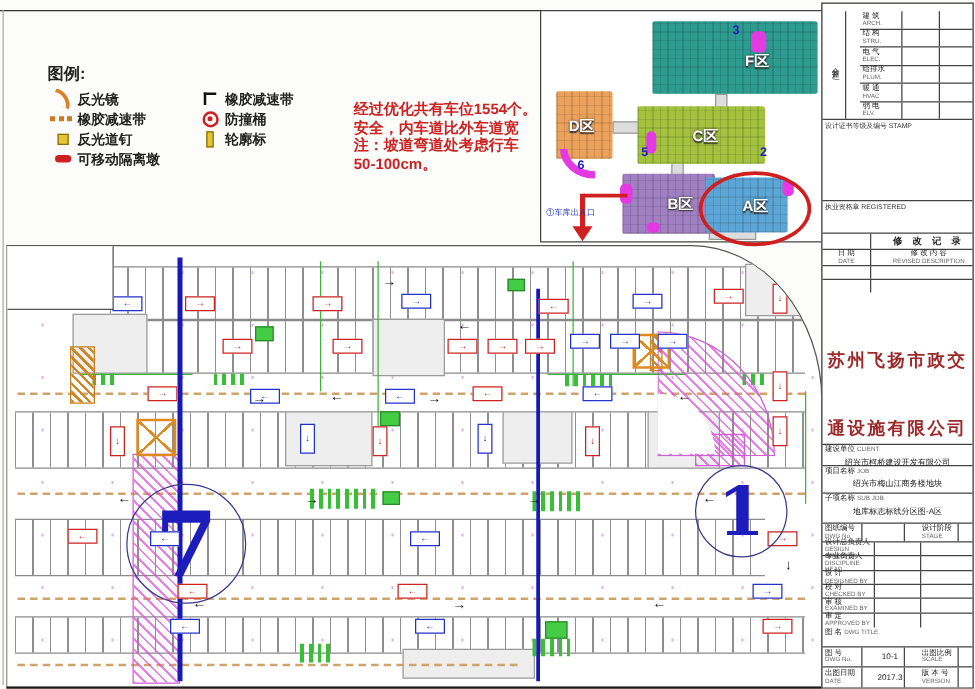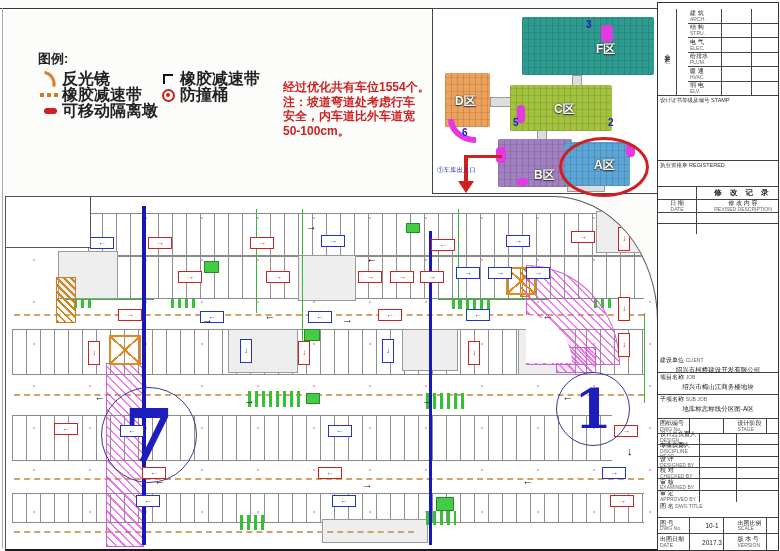--- a/index.html
+++ b/index.html
@@ -9,21 +9,21 @@
   
   #topline{left:0;top:8px;width:658px;height:0;border-top:1.5px solid #333;}
   #leftline{left:2px;top:8px;width:0;height:540px;border-left:1px solid #aaa;}
   
   #legend{left:38px;top:50px;width:238px;}
   #legend .title{font-size:13px;font-weight:bold;margin-bottom:3px;}
   .lrow{display:flex;height:16px;align-items:center;}
   .lcell{display:flex;align-items:center;height:16px;}
   .lcell.L{width:118px;}
   .icbox{width:24px;display:flex;justify-content:center;align-items:center;flex:none;}
-  .llab{font-size:16px;font-weight:600;white-space:nowrap;}
+  .llab{font-size:11px;font-weight:600;white-space:nowrap;}
   .ic-mirror{width:11px;height:11px;border-top:3px solid #d9822b;border-right:3px solid #d9822b;border-top-right-radius:100%;transform:rotate(12deg);}
   .ic-stopper{width:16px;height:3px;background:repeating-linear-gradient(90deg,#222 0 6px,transparent 6px 10px);}
   .ic-speedbump{width:20px;height:4px;background:repeating-linear-gradient(90deg,#cf7a1f 0 4px,transparent 4px 7px);}
   .ic-roadstud{width:7px;height:7px;background:#e3c53a;border:1px solid #8a6d00;}
   .ic-warnrail{width:18px;height:7px;position:relative;background:linear-gradient(#111 0 0) center/100% 1.5px no-repeat;}
   .ic-warnrail::before,.ic-warnrail::after{content:"";position:absolute;top:1px;border-left:3px solid transparent;border-right:3px solid transparent;border-top:5px solid #111;}
   .ic-warnrail::before{left:0;} .ic-warnrail::after{right:0;}
   .ic-columnfoot{width:8px;height:8px;border-left:2.5px solid #111;border-top:2.5px solid #111;}
   .ic-isopillar{width:9px;height:9px;border-radius:50%;background:#cf2020;}
   .ic-bucket{width:9px;height:9px;border-radius:50%;border:2px solid #cf2020;position:relative;}
@@ -156,34 +156,48 @@
           <div class="llab">橡胶减速带</div>
         </div>
         <div class="lcell R">
           <div class="icbox">
             <div class="ic-bucket"></div>
           </div>
           <div class="llab">防撞桶</div>
         </div>
       </div>
       <div class="lrow">
+        <div class="lcell L">
+          <div class="icbox">
+            <div class="ic-roadstud"></div>
+          </div>
+          <div class="llab">反光道钉</div>
+        </div>
+        <div class="lcell R">
+          <div class="icbox">
+            <div class="ic-contour"></div>
+          </div>
+          <div class="llab">轮廓标</div>
+        </div>
+      </div>
+      <div class="lrow">
         <div class="lcell R">
           <div class="icbox">
             <div class="ic-isopier"></div>
           </div>
           <div class="llab">可移动隔离墩</div>
         </div>
       </div>
     </div>
 </div>
 
 <div class="abs" id="note">
     <div>经过优化共有车位1554个。</div>
+    <div>安全，内车道比外车道宽</div>
     <div>注：坡道弯道处考虑行车</div>
-    <div>安全，内车道比外车道宽</div>
     <div>50-100cm。</div>
   </div>
 
 <div class="abs" id="keymap">
   <div class="abs" id="aellipse"></div>
   <div class="entrybar abs" style="left:33px;top:146px;width:36px;height:3px;"></div>
   <div class="entrybar abs" style="left:31px;top:146px;width:4px;height:28px;"></div>
   <div class="abs" id="entryhead"></div>
   <div class="abs" id="entrylabel">①车库出入口</div>
 <div class="conn" style="left: 57px; top: 88px; width: 22px; height: 8px;"></div>
@@ -193,21 +207,21 @@
     <div class="zone" style="left: 89px; top: 8px; width: 132px; height: 58px; background: rgb(45, 155, 143); z-index: 2;">
       <div class="zlabel" style="left: 58px; top: 24px; margin-left: 16px;">F区</div>
     </div>
     <div class="zone" style="left: 12px; top: 64px; width: 45px; height: 54px; background: rgb(236, 162, 91); z-index: 2;">
       <div class="zlabel" style="left: 10px; top: 20px;">D区</div>
     </div>
     <div class="zone" style="left: 77px; top: 76px; width: 102px; height: 46px; background: rgb(163, 194, 62); z-index: 2;">
       <div class="zlabel" style="left: 44px; top: 16px;">C区</div>
     </div>
     <div class="zone" style="left: 65px; top: 130px; width: 74px; height: 48px; background: rgb(161, 128, 194); z-index: 2;">
-      <div class="zlabel" style="left: 36px; top: 28px; text-align: right;">B区</div>
+      <div class="zlabel" style="left: 36px; top: 16px; text-align: right;">B区</div>
     </div>
     <div class="zone" style="left: 131px; top: 133px; width: 66px; height: 44px; background: rgb(91, 166, 214); z-index: 2;">
       <div class="zlabel" style="left: 30px; top: 15px;">A区</div>
     </div>
     <div class="knum" style="left: 153px; top: 10px;">3</div>
     <div class="knum" style="left: 80px; top: 108px;">5</div>
     <div class="knum" style="left: 175px; top: 108px;">2</div>
     <div class="knum" style="left: 29px; top: 118px;">6</div>
     <div class="blob" style="left: 168px; top: 16px; width: 12px; height: 17px;"></div>
     <div class="blob" style="left: 84px; top: 96px; width: 8px; height: 18px;"></div>
@@ -396,20 +410,24 @@
     </div>
   </div>
   <div class="tb" id="revrows">
     <div class="revrow">
         <div class="c1"></div>
       </div>
     <div class="revrow" style="border-bottom:none;">
         <div class="c1"></div>
       </div>
   </div>
+  <div class="tb" id="company">
+    <div class="line" style="top:46px;">苏州飞扬市政交</div>
+    <div class="line" style="top:100px;">通设施有限公司</div>
+  </div>
   <div class="tb valrow" id="client">
     <span class="cn"><span>建设单位</span> <span class="en">CLIENT</span></span>
     <div class="val">绍兴市柯桥建设开发有限公司</div>
   </div>
   <div class="tb valrow" id="job">
     <span class="cn"><span>项目名称</span> <span class="en">JOB</span></span>
     <div class="val">绍兴市梅山江商务楼地块</div>
   </div>
   <div class="tb valrow" id="subjob">
     <span class="cn"><span>子项名称</span> <span class="en">SUB JOB</span></span>

